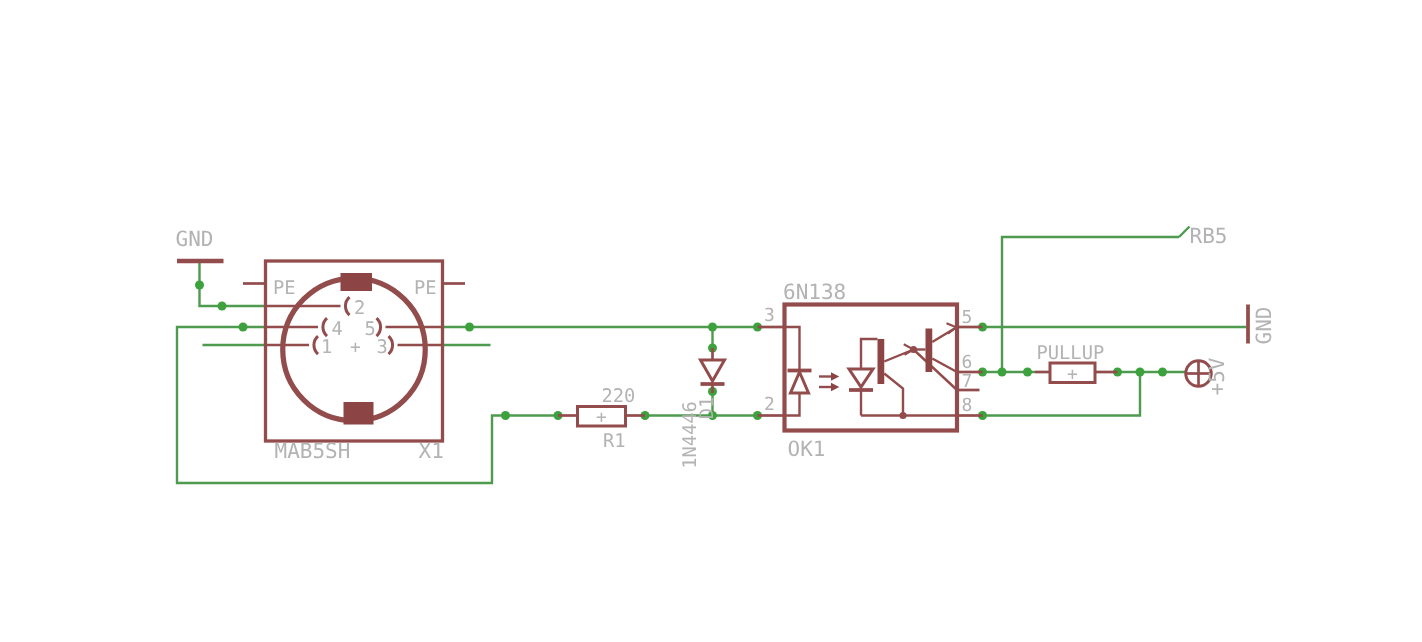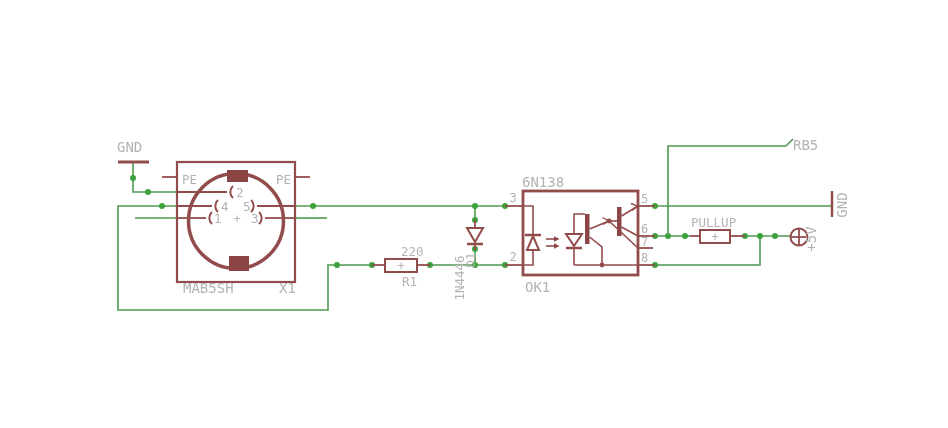--- a/index.html
+++ b/index.html
@@ -1,16 +1,16 @@
 <!DOCTYPE html>
 <html><head>
 <meta charset="utf-8">
 <style>
   html,body{margin:0;padding:0;background:#ffffff;}
-  .canvas-wrap{width:948px;height:364px;background:#ffffff;position:relative;overflow:hidden;}
+  .canvas-wrap{width:948px;height:364px;background:#ffffff;position:relative;overflow:hidden;margin-top:12px;}
   svg{display:block;}
   text{font-family:"DejaVu Sans Mono","Liberation Mono",monospace;fill:#b3b3b3;}
   .lbl{font-size:14px;}
   .lbl-sm{font-size:12.5px;}
   .pin-num{font-size:12px;}
   .origin{font-size:12px;}
   .wire{stroke:#4e9a4e;stroke-width:1.6;fill:none;}
   .dot{fill:#3da23d;stroke:none;}
   .sym{stroke:#934c4c;fill:none;}
   .symfill{fill:#8d4444;stroke:none;}

